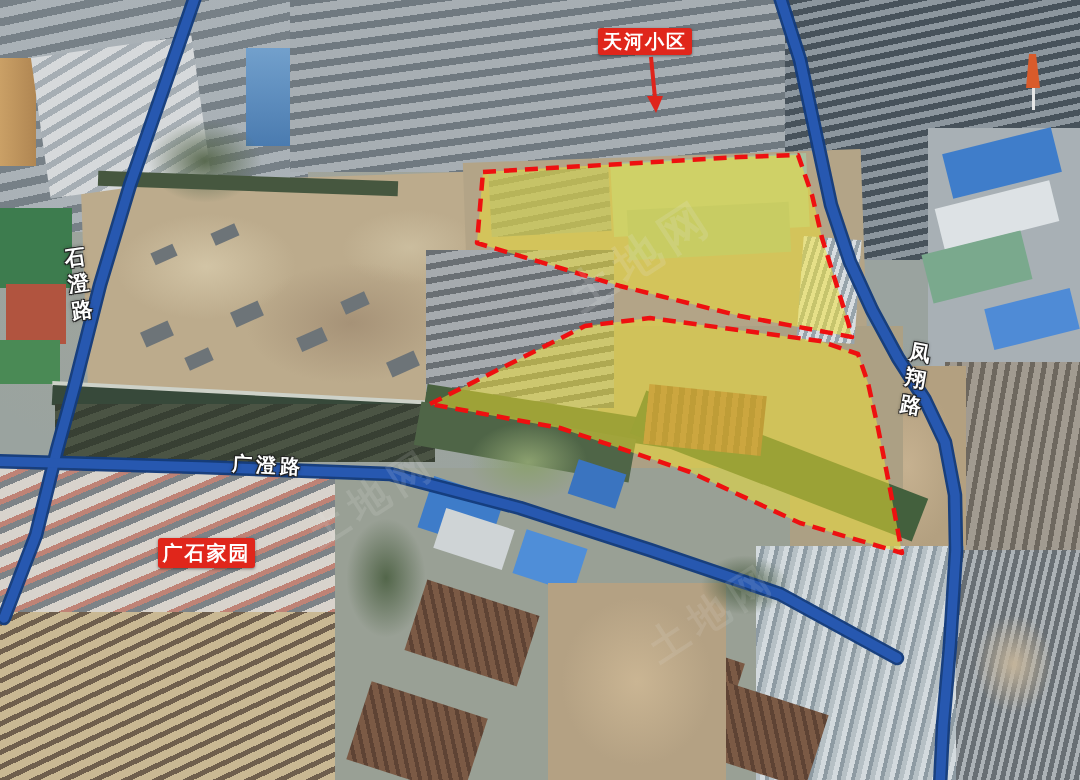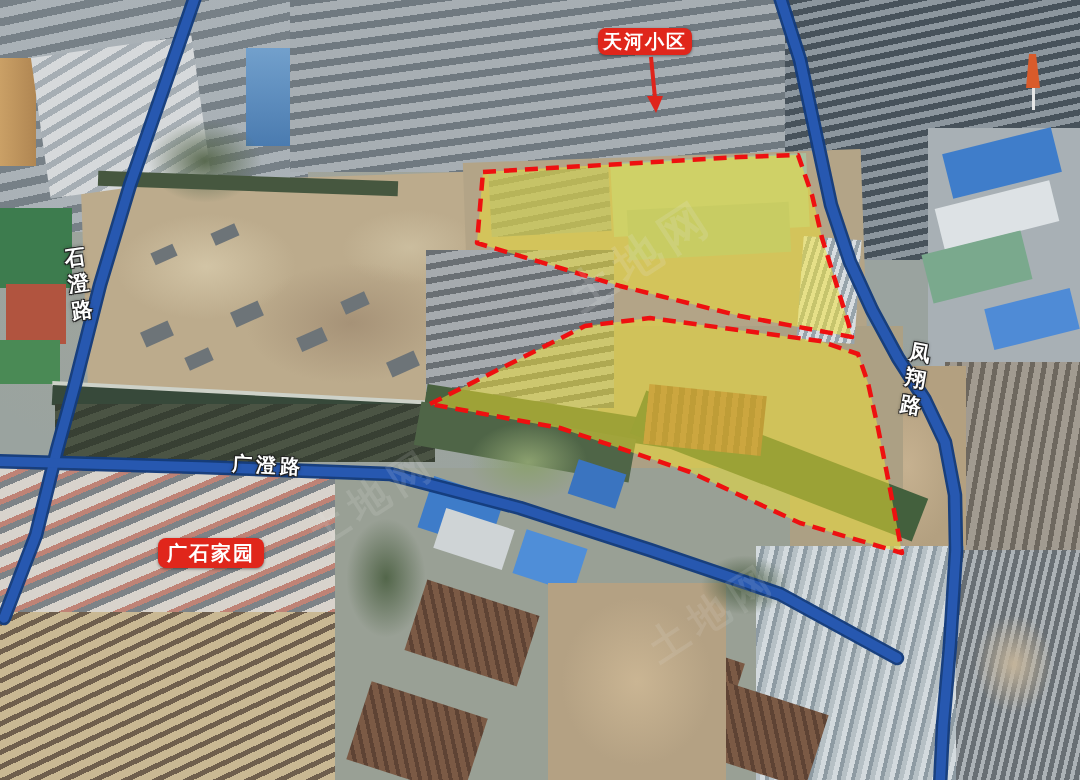--- a/index.html
+++ b/index.html
@@ -7,21 +7,21 @@
        font-family:"Liberation Sans",sans-serif;
        background-color:#9aa39f;
        background-image:
          radial-gradient(600px 400px at 30% 30%, rgba(186,171,140,.25), transparent 70%),
          radial-gradient(520px 400px at 75% 78%, rgba(96,106,96,.22), transparent 70%);}
   .abs{position:absolute;}
   .shed{position:absolute;background:#6d7478;transform:rotate(-24deg);}
   .wm{position:absolute;color:#e8e8e8;font-weight:bold;transform:rotate(-33deg);
       letter-spacing:8px;pointer-events:none;white-space:nowrap;}
   .lblbox{position:absolute;display:flex;align-items:center;justify-content:center;
-      background:#e0261b;color:#fff;font-weight:bold;border-radius:8px;
+      background:#e0261b;color:#fff;font-weight:bold;border-radius:3px;
       box-shadow:0 1px 3px rgba(0,0,0,.45);letter-spacing:2px;}
   .roadname{position:absolute;color:#fff;font-weight:bold;
       text-shadow:-1px -1px 0 rgba(35,35,35,.95),1px -1px 0 rgba(35,35,35,.95),
                   -1px 1px 0 rgba(35,35,35,.95),1px 1px 0 rgba(35,35,35,.95),
                   0 0 4px rgba(0,0,0,.6);}
   .vert{width:27px;word-break:break-all;line-height:1.25;}
   svg.overlay{position:absolute;left:0;top:0;}
 </style>
 </head>
 <body>
@@ -143,21 +143,21 @@
     <rect x="1032" y="88" width="3" height="22" fill="#e6e6e6"></rect>
   </svg>
 
   <div class="wm" style="left:560px;top:225px;font-size:46px;opacity:.16;">土地网</div>
   <div class="wm" style="left:300px;top:470px;font-size:40px;opacity:.14;">土地网</div>
   <div class="wm" style="left:640px;top:585px;font-size:40px;opacity:.12;">土地网</div>
 
   <div class="lblbox" style="left:598px;top:28px;width:94px;height:27px;font-size:19px;">
     <span>天河小区</span>
   </div>
-  <div class="lblbox" style="left:158px;top:538px;width:106px;height:30px;font-size:20px;">
+  <div class="lblbox" style="left:158px;top:538px;width:97px;height:30px;font-size:20px;">
     <span>广石家园</span>
   </div>
 
   <div class="roadname vert" style="left:68px;top:244px;font-size:21px;transform:rotate(-8deg);">石澄路</div>
   <div class="roadname vert" style="left:905px;top:340px;font-size:21px;transform:rotate(10deg);">凤翔路</div>
   <div class="roadname" style="left:232px;top:452px;font-size:20px;letter-spacing:4px;transform:rotate(3deg);">广澄路</div>
 
 </div>
 
 </body></html>

